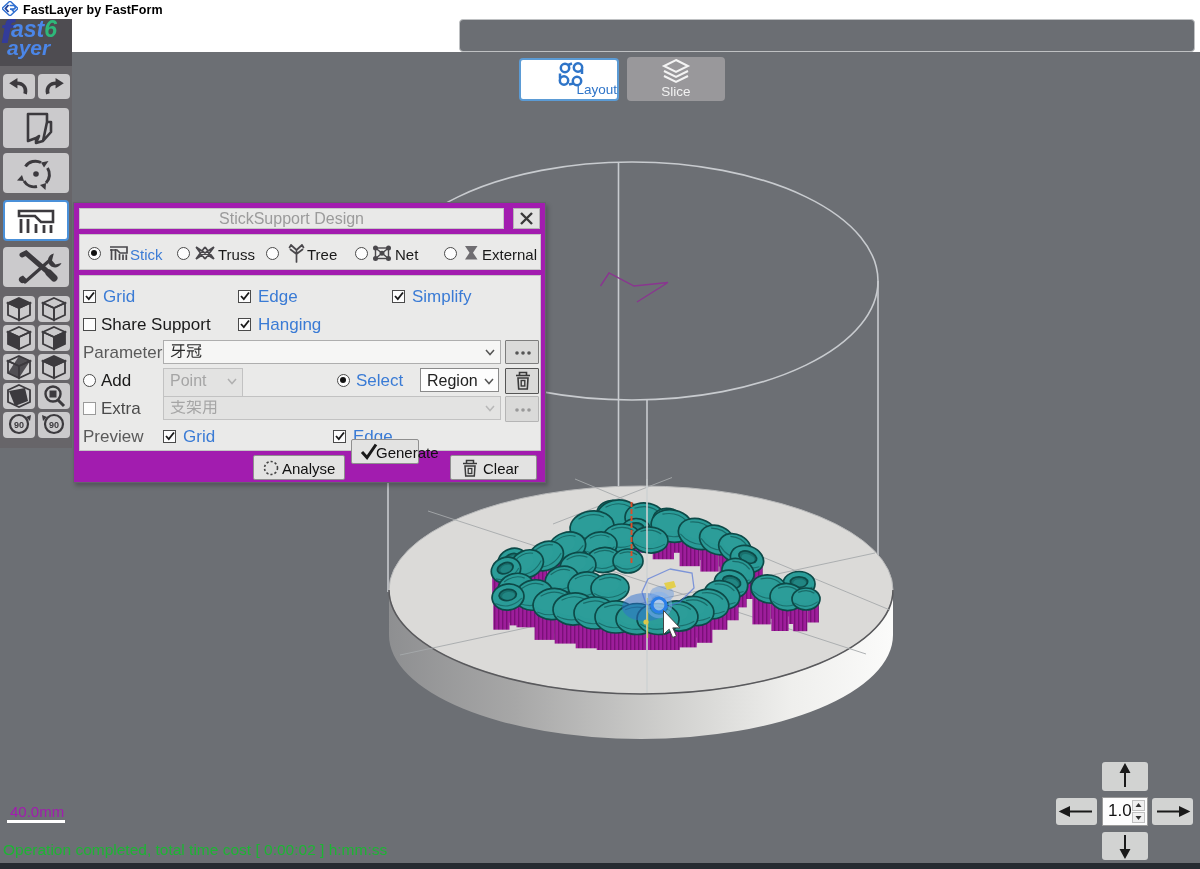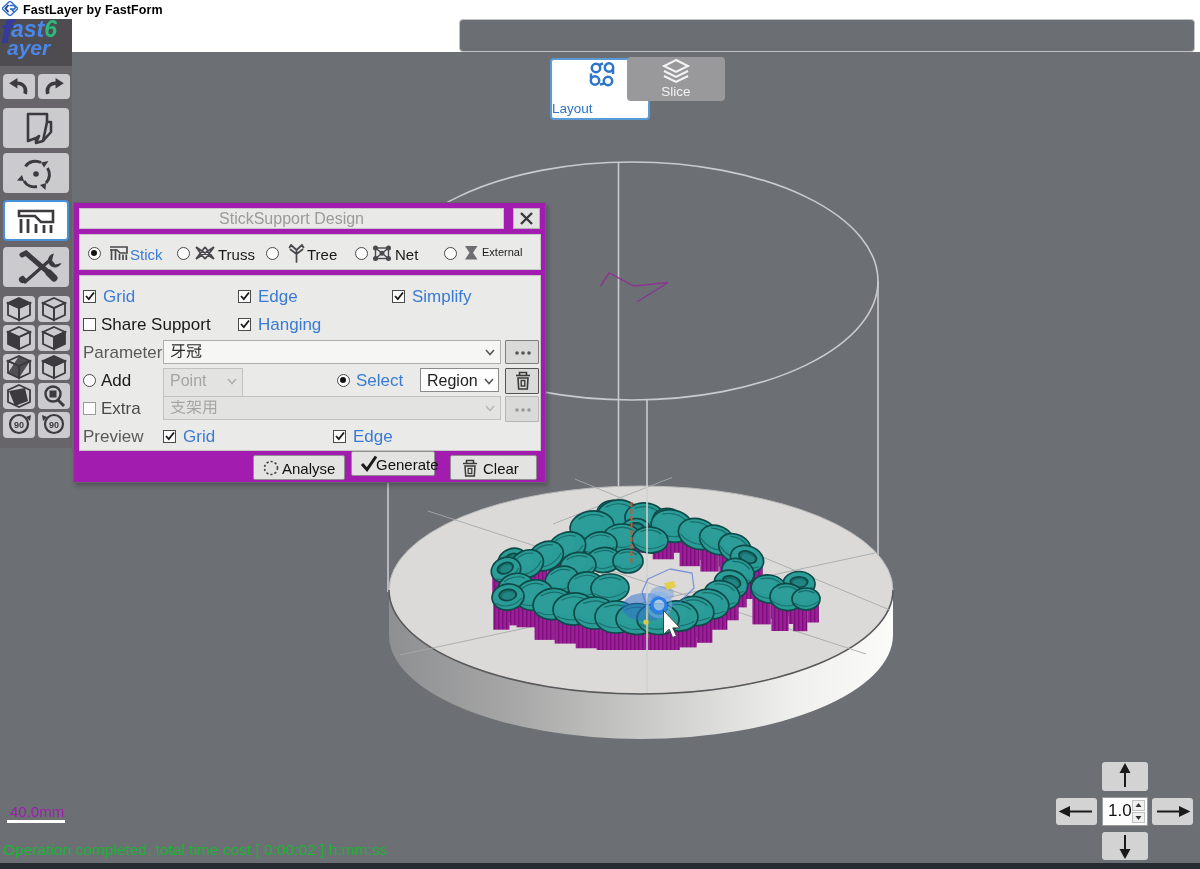--- a/index.html
+++ b/index.html
@@ -9,21 +9,21 @@
 #titlebar{left:0;top:0;width:1200px;height:22px;background:#fff;color:#111}
 #titletext{left:23px;top:3px;font-size:12.5px;font-weight:700;letter-spacing:0.1px}
 #viewport{left:0;top:52px;width:1200px;height:817px;background:#6c6f74}
 #lstrip{left:0;top:52px;width:72px;height:396px;background:#676569}
 #logo{left:0;top:19px;width:72px;height:47px;background:#4e4c51;overflow:hidden}
 #menubar{left:72px;top:22px;width:387px;height:30px;background:#d5d4d5;color:#141414;font-size:16px}
 .mi{position:absolute;top:6px}
 #panel{left:459px;top:19px;width:736px;height:33px;background:#6b6e73;border:1px solid #bfc1c3;border-radius:4px}
 #rsliver{left:1195px;top:19px;width:5px;height:33px;background:#fff}
 
-#layoutbtn{left:550px;top:58px;width:100px;height:62px;background:#fff;border:2px solid #5b9bd5;border-radius:4px;text-align:left}
+#layoutbtn{left:519px;top:58px;width:100px;height:43px;background:#fff;border:2px solid #5b9bd5;border-radius:4px;text-align:right}
 #layoutbtn .lbl{position:absolute;left:0;right:0;bottom:2px;color:#2e74c8;font-size:13.5px}
 #slicebtn{left:627px;top:57px;width:98px;height:44px;background:#99989b;border-radius:4px;text-align:center}
 #slicebtn .lbl{position:absolute;left:0;right:0;bottom:2px;color:#f2f2f2;font-size:13.5px}
 
 .tb{position:absolute;background:#cbcacc;border-radius:4px}
 .tbsel{background:#fff;border:2px solid #4a90d9}
 
 #dlg{left:73px;top:202px;width:473px;height:281px;background:#a21caf;border:1px solid #63646a;box-shadow:2px 3px 4px rgba(40,40,45,0.35)}
 .dbox{position:absolute;border:1px solid #c5c5c5;background:#eaeae9}
 #dtitle{left:5px;top:5px;width:425px;height:21px;text-align:center;font-size:16px;color:#9b9b9b;line-height:20px;background:#e9e9e8}
@@ -670,21 +670,21 @@
               <circle cx="16.5" cy="15.5" r="1.8"></circle>
               <circle cx="10" cy="10.2" r="1.8"></circle>
             </g>
           </g>
         </svg>
 <span class="dtext" style="left:315px;top:10.5px;font-size:15px">Net</span>
 <span class="rad" style="left:364px;top:11.5px"></span>
 <svg style="position:absolute;left:383px;top:9px" width="17" height="18" viewBox="0 0 17 18">
           <path d="M2,2 L14.5,2 L10,8.7 L14.5,15.5 L2,15.5 L6.5,8.7 Z" fill="#6f6d71"></path>
         </svg>
-<span class="dtext" style="left:402px;top:10.5px;font-size:11px">External</span>
+<span class="dtext" style="left:402px;top:10.5px;font-size:15px">External</span>
 </div>
 <div class="dbox" id="dmain">
 <span class="cb" style="left:3px;top:14px">
           <svg width="12" height="12" viewBox="0 0 12 12" style="position:absolute;left:-0.5px;top:-1px">
             <path d="M2,6 L4.8,9 L10,2.5" fill="none" stroke="#1a1a1a" stroke-width="1.8"></path>
           </svg>
         </span>
 <span class="dtext blue" style="left:23px;top:11px">Grid</span>
 <span class="cb" style="left:158px;top:14px">
           <svg width="12" height="12" viewBox="0 0 12 12" style="position:absolute;left:-0.5px;top:-1px">
@@ -791,21 +791,21 @@
           </svg>
         </span>
 <span class="dtext blue" style="left:273px;top:151px">Edge</span>
 </div>
 <div class="dbtn" style="left:179px;top:252px;width:92px">
         <svg style="position:absolute;left:8px;top:1px" width="18" height="20" viewBox="0 0 18 20">
           <circle cx="9" cy="11" r="6.5" fill="none" stroke="#444" stroke-width="1.6" stroke-dasharray="2.2 2"></circle>
         </svg>
         <span style="position:absolute;left:28px;top:3.5px;font-size:15px">Analyse</span>
       </div>
-<div class="dbtn" style="left:277px;top:248px;width:84px">
+<div class="dbtn" style="left:277px;top:236px;width:68px">
         <svg style="position:absolute;left:8px;top:2px" width="18" height="20" viewBox="0 0 18 20">
           <path d="M2,10 L7,15.5 L16,2.5" fill="none" stroke="#1a1a1a" stroke-width="3"></path>
         </svg>
         <span style="position:absolute;left:24px;top:3.5px;font-size:15px">Generate</span>
       </div>
 <div class="dbtn" style="left:376px;top:252px;width:87px">
         <svg style="position:absolute;left:10px;top:2px" width="18" height="20" viewBox="0 0 18 20">
           <g fill="none" stroke="#3a3a3a" stroke-width="1.5">
             <path d="M2,5.5 H16"></path>
             <path d="M5.5,5 V2.5 H12.5 V5"></path>

